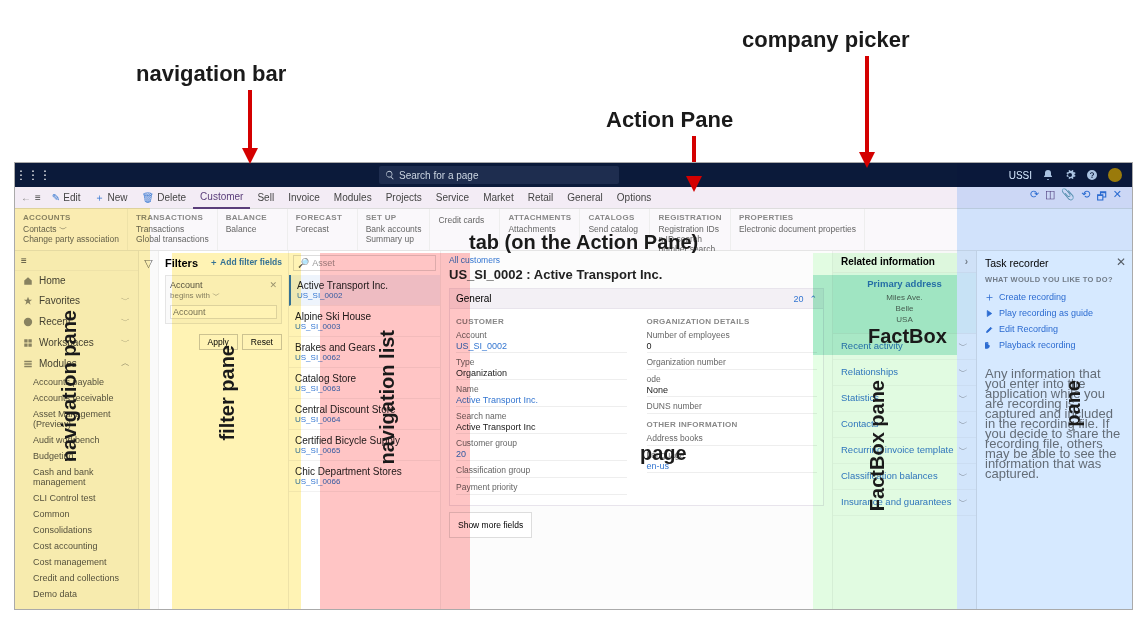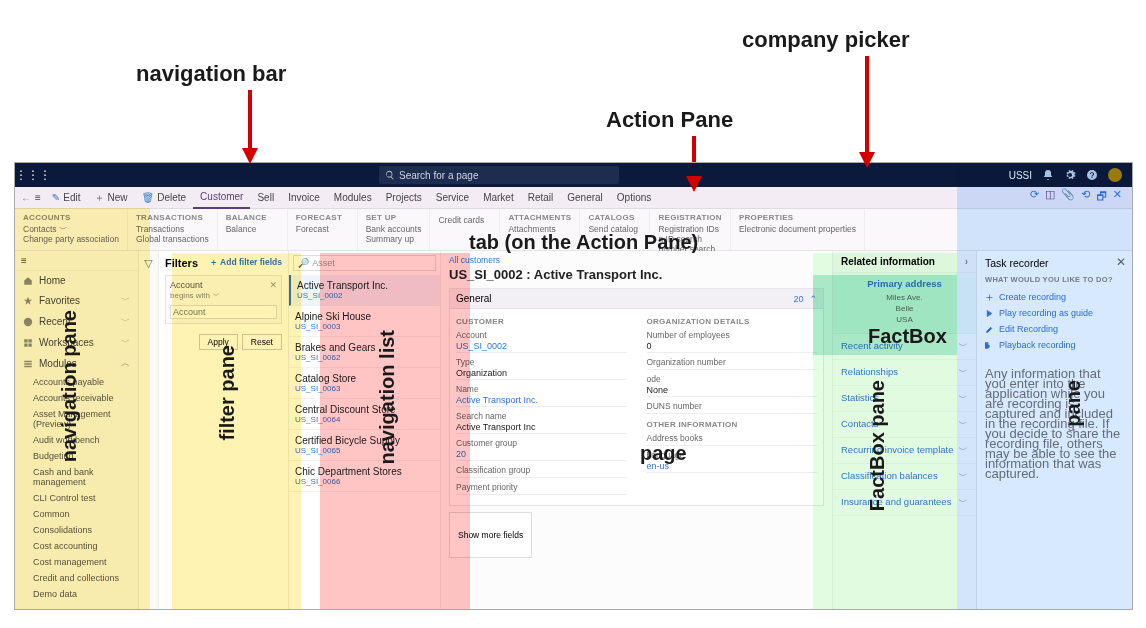--- a/index.html
+++ b/index.html
@@ -86,21 +86,21 @@
 .pgtitle { font-size:13px; font-weight:600; color:#222; margin:2px 0 6px; }
 .section-hdr { background:#f3f0f5; padding:4px 6px; display:flex; align-items:center; font-size:10px; border:1px solid #e8e4ec;}
 .section-hdr .r { margin-left:auto; display:flex; gap:6px; color:#3476d1; font-size:9px;}
 .section-body { border:1px solid #e8e4ec; border-top:none; padding:6px; display:flex; gap:20px; background:#fff;}
 .col { flex:1; }
 .col h6 { font-size:8px; font-weight:700; color:#888; letter-spacing:.3px; margin:2px 0 4px; }
 .field { margin-bottom:4px; }
 .field .fl { font-size:8.5px; color:#666; }
 .field .fv { font-size:9px; color:#222; border-bottom:1px solid #eee; padding:1px 0; }
 .field .fv.link { color:#3476d1; }
-.showmore { margin-top:6px; border:1px solid #ddd; background:#fff; font-size:8.5px; padding:17px 8px; }
+.showmore { margin-top:6px; border:1px solid #ddd; background:#fff; font-size:8.5px; padding:7px 8px; }
 
 
 .factbox { width:144px; background:#fbfbfb; border-left:1px solid #eee; font-size:10px; overflow:hidden;}
 .factbox .fh { padding:5px 8px; font-weight:600; display:flex; align-items:flex-start; border-bottom:1px solid #eee; background:#f7f7f7;}
 .factbox .fh .chev { margin-left:auto; font-size:10px; color:#888;}
 .factbox .card { padding:5px 8px; border-bottom:1px solid #eee; }
 .factbox .card.primary { background:#eef8f5;text-align:center; }
 .factbox .card .t { font-weight:600; color:#3476d1; font-size:9.5px; }
 .factbox .addr { font-size:8px; color:#666; line-height:11px; padding:3px 0;}
 .factbox .item { padding:6px 8px; border-bottom:1px solid #f2f2f2; display:flex; font-size:9.5px; color:#3476d1;}

